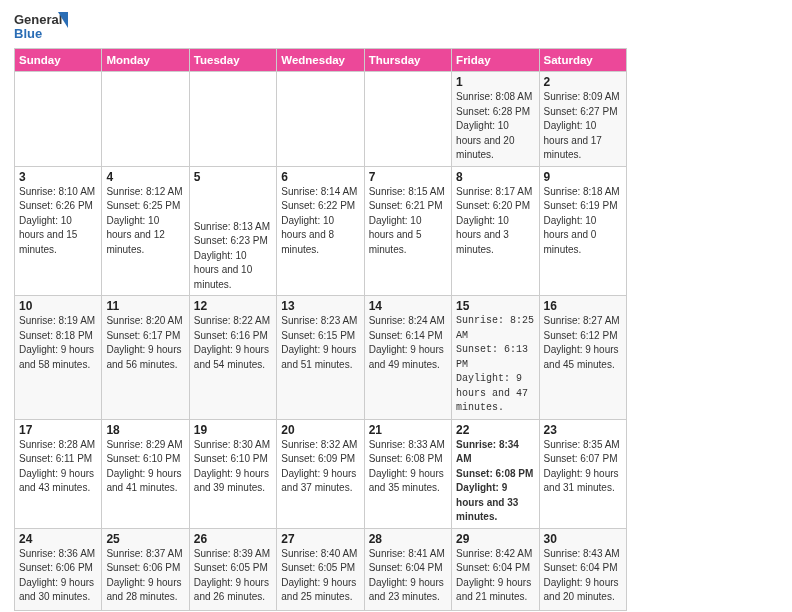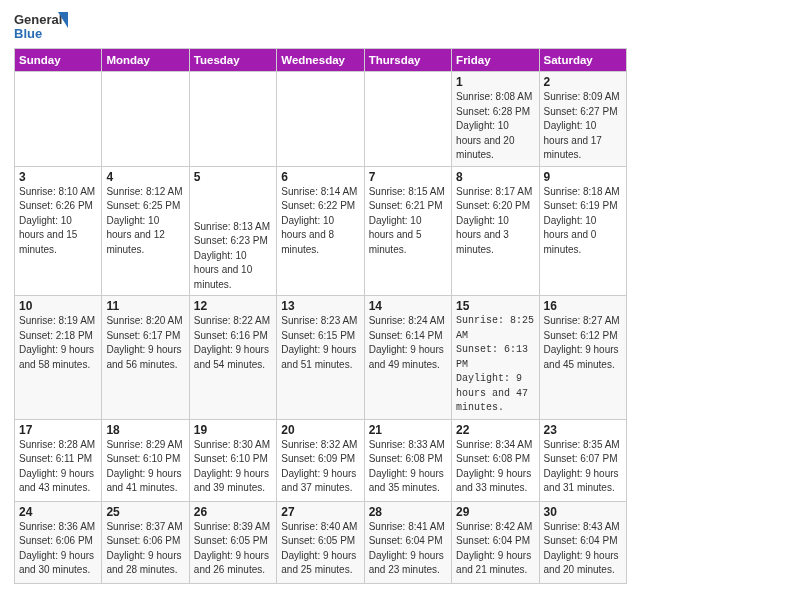--- a/index.html
+++ b/index.html
@@ -38,21 +38,21 @@
       font-size: 13px;
       color: #555;
       text-align: right;
     }
     table {
       width: 100%;
       border-collapse: collapse;
       table-layout: fixed;
     }
     thead tr th {
-      background-color: #a21caf;
+      background-color: #ec4899;
       color: white;
       font-size: 11.5px;
       font-weight: bold;
       padding: 5px 4px;
       text-align: left;
       border: 1px solid #ccc;
     }
     tbody tr td {
       vertical-align: top;
       border: 1px solid #ccc;
@@ -172,21 +172,21 @@
             <span class="day-num">9</span>
             <div class="day-info" style="white-space: pre-line;">Sunrise: 8:18 AM
 Sunset: 6:19 PM
 Daylight: 10 hours and 0 minutes.</div>
           </td>
         </tr>
         <tr>
           <td>
             <span class="day-num">10</span>
             <div class="day-info" style="white-space: pre-line;">Sunrise: 8:19 AM
-Sunset: 2:18 PM
+Sunset: 8:18 PM
 Daylight: 9 hours and 58 minutes.</div>
           </td>
           <td>
             <span class="day-num">11</span>
             <div class="day-info" style="white-space: pre-line;">Sunrise: 8:20 AM
 Sunset: 6:17 PM
 Daylight: 9 hours and 56 minutes.</div>
           </td>
           <td>
             <span class="day-num">12</span>
@@ -245,21 +245,21 @@
 Daylight: 9 hours and 37 minutes.</div>
           </td>
           <td>
             <span class="day-num">21</span>
             <div class="day-info" style="white-space: pre-line;">Sunrise: 8:33 AM
 Sunset: 6:08 PM
 Daylight: 9 hours and 35 minutes.</div>
           </td>
           <td>
             <span class="day-num">22</span>
-            <div class="day-info" style="white-space: pre-line;">Sunrise: 8:34 AM
+            <div class="day-info" style="white-space: pre-line; font-weight: bold;">Sunrise: 8:34 AM
 Sunset: 6:08 PM
 Daylight: 9 hours and 33 minutes.</div>
           </td>
           <td>
             <span class="day-num">23</span>
             <div class="day-info" style="white-space: pre-line;">Sunrise: 8:35 AM
 Sunset: 6:07 PM
 Daylight: 9 hours and 31 minutes.</div>
           </td>
         </tr>

